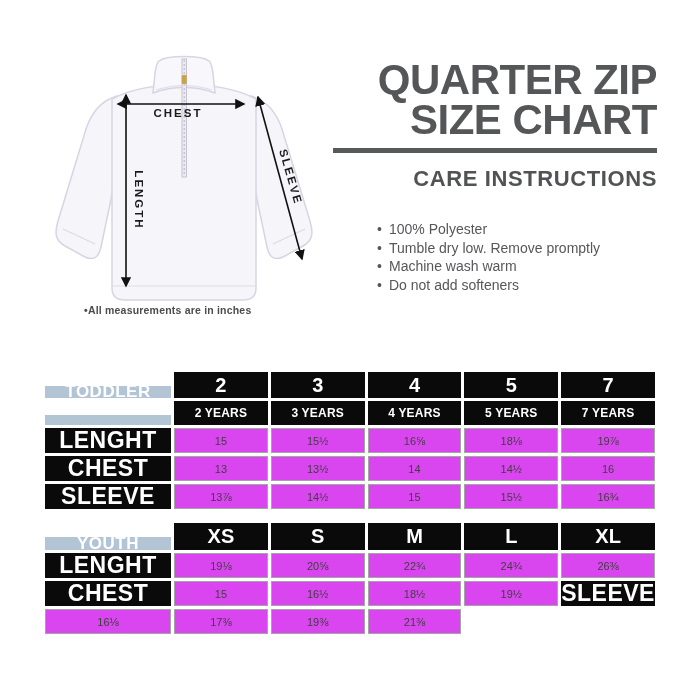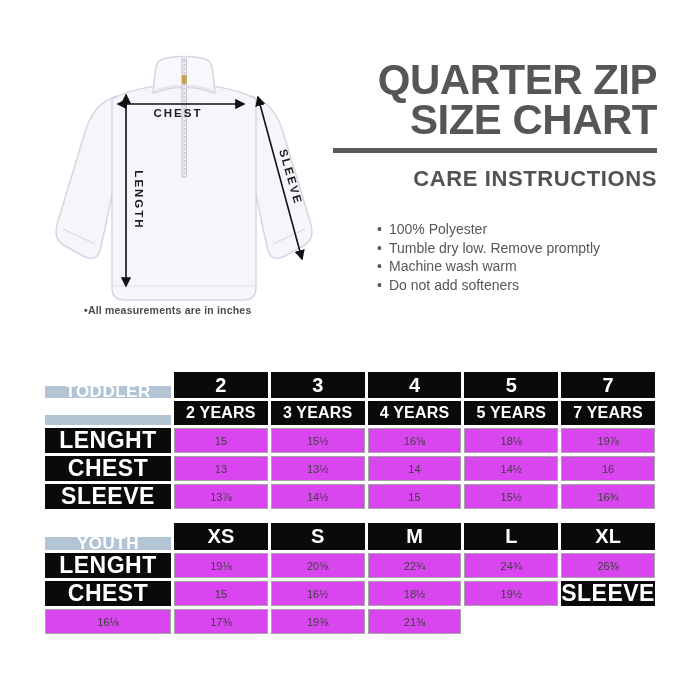--- a/index.html
+++ b/index.html
@@ -25,21 +25,21 @@
 
   
   .size-table { position:absolute; left:45px; width:610px; display:grid;
                 grid-template-columns:126px repeat(5,1fr); gap:3px; }
   #toddler-table { top:372px; grid-template-rows:26px 24px 25px 25px 25px; }
   #youth-table   { top:523px; grid-template-rows:27px 25px 25px 25px;border-radius:20px; }
   .c { display:flex; align-items:center; justify-content:center; }
   .blue   { background:#b3c4d4; color:#ffffff; font-weight:bold; font-size:17px; letter-spacing:.5px;margin-top:14px; }
   .blk    { background:#0a0a0a; color:#ffffff; font-weight:bold; }
   .size-h { font-size:20px; }
-  .sub-h  { font-size:16px; letter-spacing:.2px; }
+  .sub-h  { font-size:12px; letter-spacing:.2px; }
   .row-h  { font-size:23px; letter-spacing:.5px; }
   .val    { background:#d946ef; border:1px solid #a5a5a5; color:#3f3f3f; font-size:11px; }
 </style>
 </head>
 <body>
 
 <div class="page">
 
   <svg class="diagram-svg" viewBox="0 0 320 265">
     <defs>

